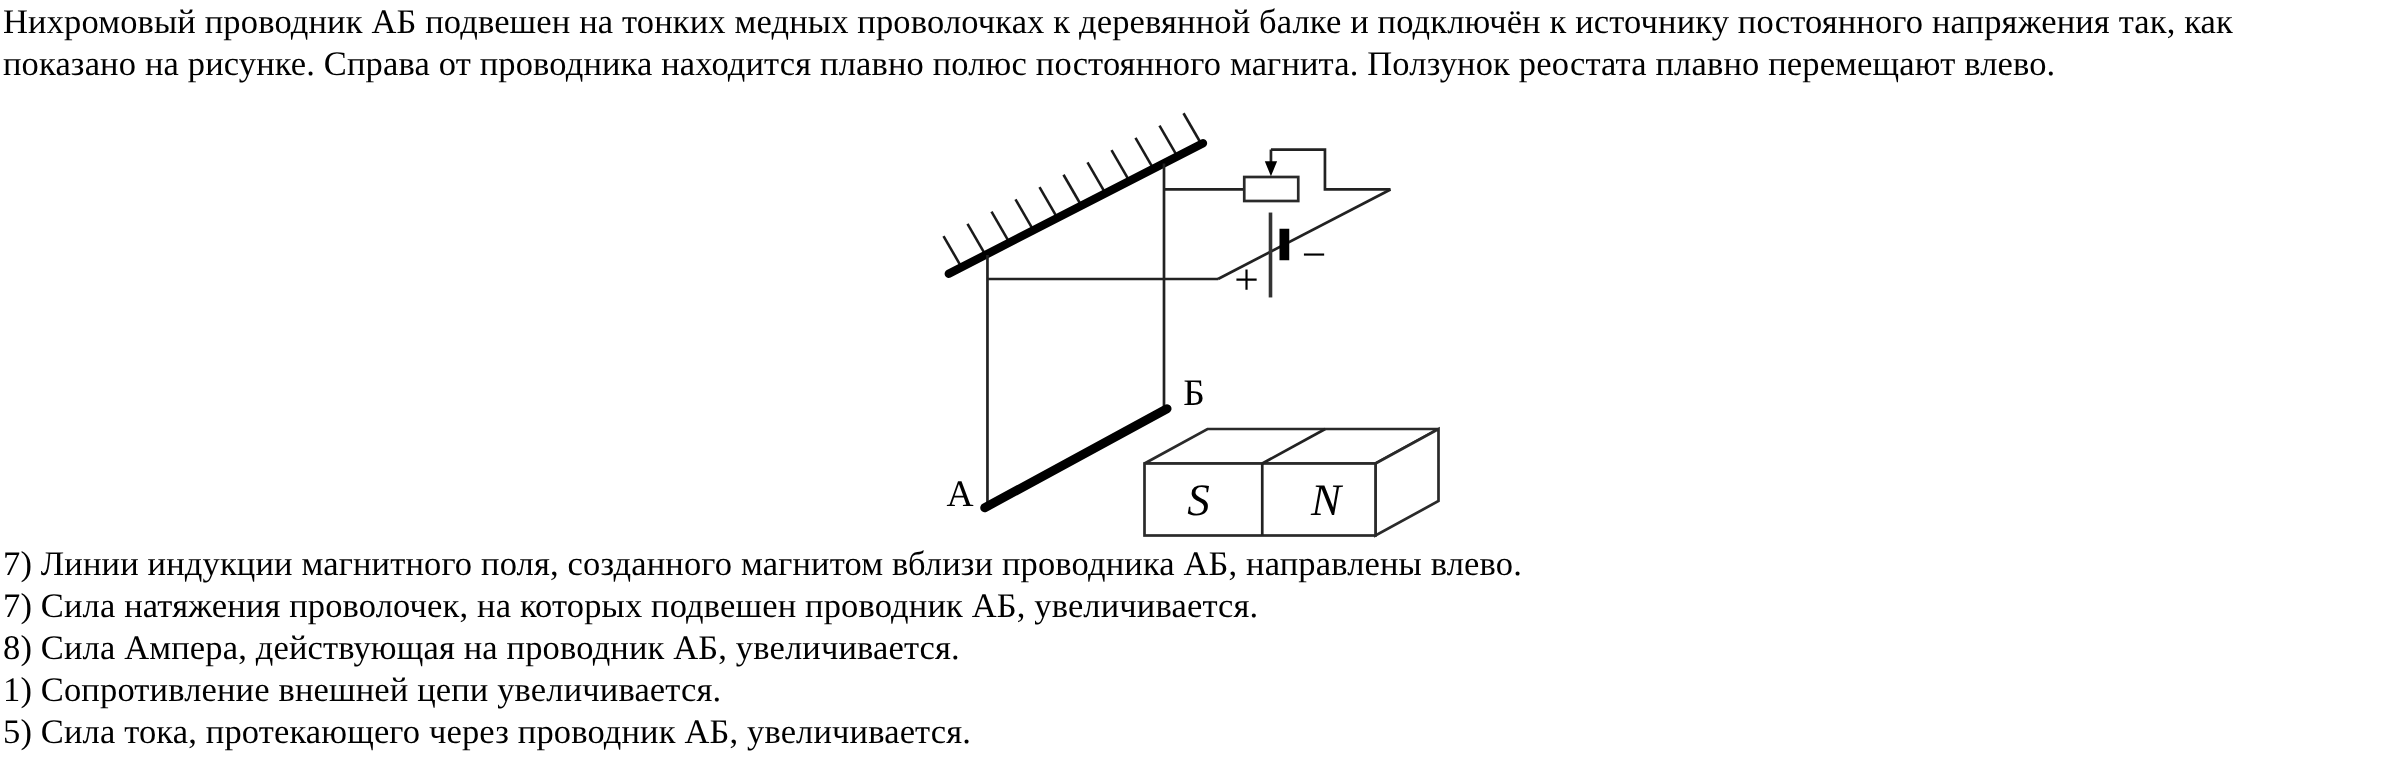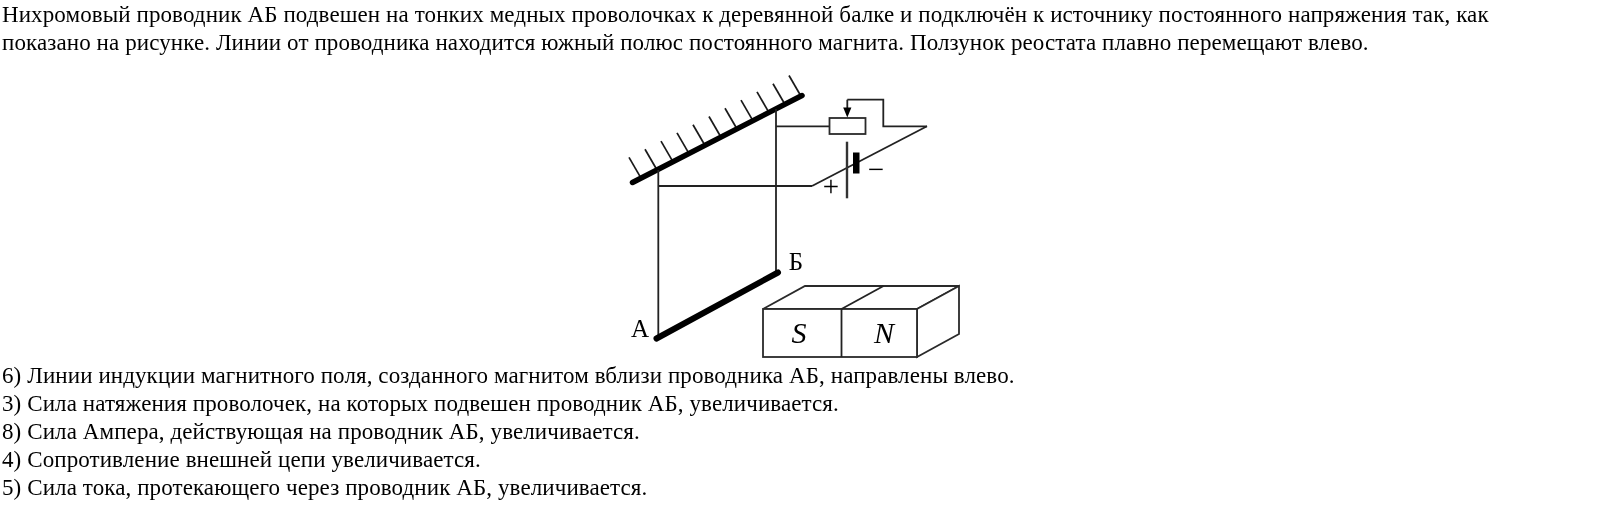--- a/index.html
+++ b/index.html
@@ -41,21 +41,21 @@
   .hatch { stroke: #1a1a1a; stroke-width: 1.7; }
   .facet { fill: #ffffff; stroke: #2a2a2a; stroke-width: 1.8; stroke-linejoin: miter; }
   .fig-label { font-family: "Liberation Serif", serif; fill: #000000; }
   .fig-label-italic { font-family: "Liberation Serif", serif; font-style: italic; fill: #000000; }
 </style>
 </head>
 <body>
 
 <div id="problem-text">
   <div class="textline">Нихромовый проводник АБ подвешен на тонких медных проволочках к деревянной балке и подключён к источнику постоянного напряжения так, как</div>
-  <div class="textline">показано на рисунке. Линии от проводника находится южный полюс постоянного магнита. Ползунок реостата плавно перемещают влево.</div>
+  <div class="textline">показано на рисунке. Справа от проводника находится плавно полюс постоянного магнита. Ползунок реостата плавно перемещают влево.</div>
 </div>
 
 <svg id="figure-svg" width="1601" height="522" viewBox="0 0 1601 522" xmlns="http://www.w3.org/2000/svg">
 
   <g>
     <line class="hatch" x1="640" y1="176.4" x2="629" y2="157.4"></line>
     <line class="hatch" x1="656" y1="168.2" x2="645" y2="149.2"></line>
     <line class="hatch" x1="672" y1="160.1" x2="661" y2="141.1"></line>
     <line class="hatch" x1="688" y1="151.9" x2="677" y2="132.9"></line>
     <line class="hatch" x1="704" y1="143.7" x2="693" y2="124.7"></line>
@@ -95,18 +95,18 @@
     <polygon class="facet" points="917,309 959,286 959,334 917,357"></polygon>
     <rect class="facet" x="763" y="309" width="154" height="48"></rect>
     <line class="wire" x1="841.5" y1="309" x2="841.5" y2="357"></line>
     <line class="wire" x1="841.5" y1="309" x2="883.5" y2="286"></line>
     <text class="fig-label-italic" x="799" y="343" font-size="30" text-anchor="middle">S</text>
     <text class="fig-label-italic" x="884" y="343" font-size="30" text-anchor="middle">N</text>
   </g>
 </svg>
 
 <div id="question-block">
-  <div class="textline">6) Линии индукции магнитного поля, созданного магнитом вблизи проводника АБ, направлены влево.</div>
-  <div class="textline">3) Сила натяжения проволочек, на которых подвешен проводник АБ, увеличивается.</div>
+  <div class="textline">7) Линии индукции магнитного поля, созданного магнитом вблизи проводника АБ, направлены влево.</div>
+  <div class="textline">7) Сила натяжения проволочек, на которых подвешен проводник АБ, увеличивается.</div>
   <div class="textline">8) Сила Ампера, действующая на проводник АБ, увеличивается.</div>
-  <div class="textline">4) Сопротивление внешней цепи увеличивается.</div>
+  <div class="textline">1) Сопротивление внешней цепи увеличивается.</div>
   <div class="textline">5) Сила тока, протекающего через проводник АБ, увеличивается.</div>
 </div>
 
 </body></html>

